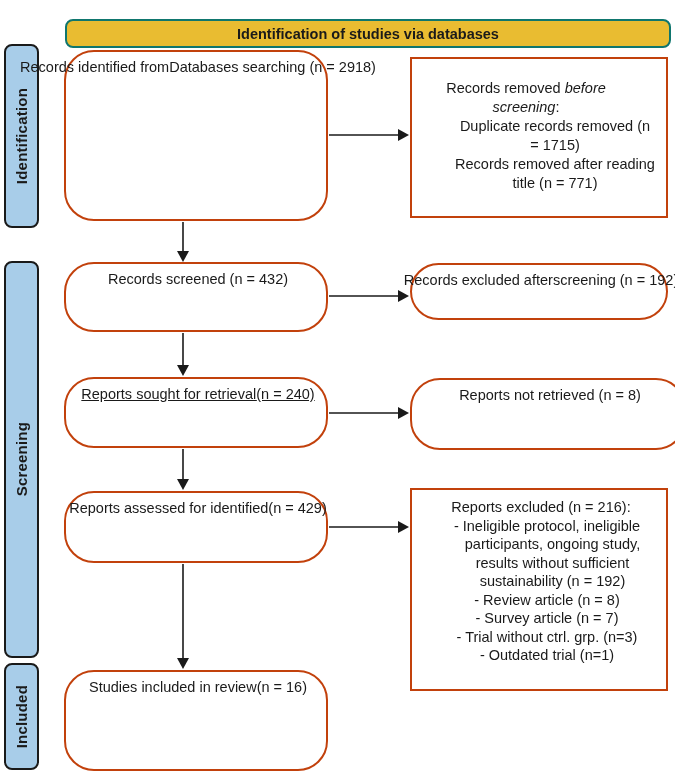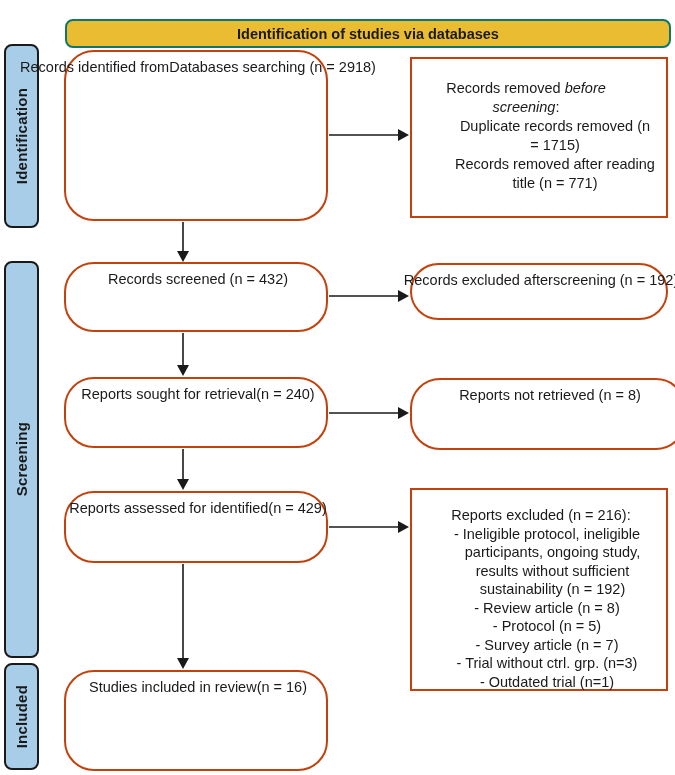--- a/index.html
+++ b/index.html
@@ -25,21 +25,21 @@
   .box{
     position:absolute;background:#ffffff;border:2px solid #c2410c;box-sizing:border-box;
     font-size:14.5px;line-height:19px;text-align:center;
   }
   .box.center{display:flex;justify-content:center;padding:6px 10px 6px 14px;border-radius:30px;}
   .box.top{padding:20px 10px 6px 14px;}
   .box .line{white-space:nowrap;}
   .indent{margin-left:28px;}
   .intro{max-width:200px;}
   .dash{padding-left:11px;text-indent:-11px;margin-left:12px;}
-  .r4{padding:16px 8px 4px 12px;line-height:18.5px;}
+  .r4{padding:8px 8px 4px 12px;line-height:18.5px;}
   svg.arrows{position:absolute;left:0;top:0;pointer-events:none;}
 </style>
 </head>
 <body>
 
 <div class="canvas">
 
   <div class="hdr">
     <span>Identification of studies via databases</span>
   </div>
@@ -56,21 +56,21 @@
 
   <div class="box center" style="left:64px;top:50px;width:264px;height:171px;">
     <div class="line">Records identified from</div>
     <div class="line">Databases searching (n = 2918)</div>
   </div>
 
   <div class="box center" style="left:64px;top:262px;width:264px;height:70px;">
     <div class="line">Records screened (n = 432)</div>
   </div>
 
-  <div class="box center" style="left:64px;top:377px;width:264px;height:71px;">
+  <div class="box center" style="left:64px;top:377px;width:264px;height:71px;text-decoration:underline;">
     <div class="line">Reports sought for retrieval</div>
     <div class="line">(n = 240)</div>
   </div>
 
   <div class="box center" style="left:64px;top:491px;width:264px;height:72px;">
     <div class="line">Reports assessed for identified</div>
     <div class="line">(n = 429)</div>
   </div>
 
   <div class="box center" style="left:64px;top:670px;width:264px;height:101px;">
@@ -90,21 +90,20 @@
   </div>
 
   <div class="box center" style="left:410px;top:378px;width:276px;height:72px;">
     <div class="line">Reports not retrieved (n = 8)</div>
   </div>
 
   <div class="box r4" style="left:410px;top:488px;width:258px;height:203px;">
     <div>Reports excluded (n = 216):</div>
     <div class="dash">- Ineligible protocol, ineligible participants, ongoing study, results without sufficient sustainability (n = 192)</div>
     <div class="dash">- Review article (n = 8)</div>
-    <div class="dash">- Protocol (n = 5)</div>
     <div class="dash">- Survey article (n = 7)</div>
     <div class="dash">- Trial without ctrl. grp. (n=3)</div>
     <div class="dash">- Outdated trial (n=1)</div>
   </div>
 
   <svg class="arrows" width="675" height="775" viewBox="0 0 675 775">
     <g stroke="#1a1a1a" stroke-width="1.6" fill="#1a1a1a">
 
       <g>
         <line x1="183" y1="222" x2="183" y2="252"></line>

